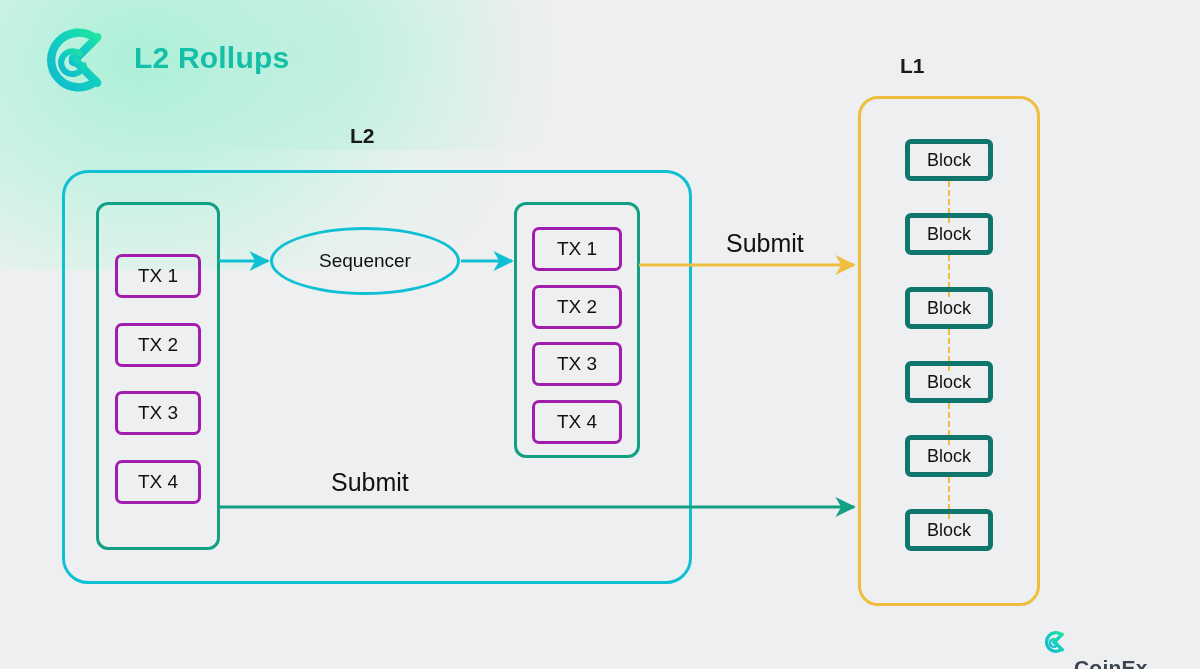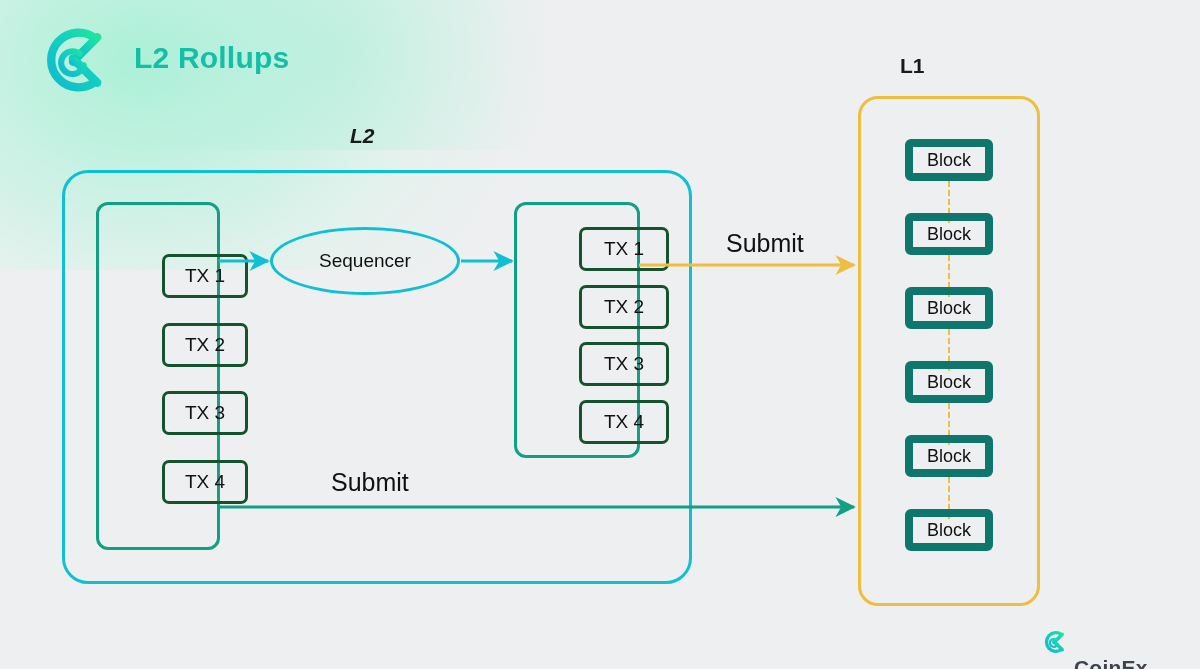--- a/index.html
+++ b/index.html
@@ -72,21 +72,21 @@
     white-space: nowrap;
   }
   .edge-label {
     position: absolute;
     font-size: 25px;
     color: #111111;
     white-space: nowrap;
   }
 
   
-  #l2-label { left: 350px; top: 124px; font-style: italic; }
+  #l2-label { left: 350px; top: 124px; }
 
   #l2-container {
     position: absolute;
     left: 62px;
     top: 170px;
     width: 630px;
     height: 414px;
     border: 3.5px solid #0fc0d4;
     border-radius: 26px;
     box-sizing: border-box;
@@ -108,30 +108,29 @@
     top: 202px;
     width: 126px;
     height: 256px;
     border: 3.5px solid #12a085;
     border-radius: 12px;
     box-sizing: border-box;
   }
 
   .tx-box {
     position: absolute;
-    border: 3px solid #14532d;
+    border: 3px solid #a21caf;
     border-radius: 7px;
     box-sizing: border-box;
     display: flex;
     align-items: center;
     justify-content: center;
     font-size: 19px;
     color: #111111;
     background: transparent;
-    margin-left: 47px;
   }
   .tx-left {
     left: 115px;
     width: 86px;
     height: 44px;
   }
   .tx-right {
     left: 532px;
     width: 90px;
     height: 44px;
@@ -165,21 +164,21 @@
     height: 510px;
     border: 3.5px solid #efbe3f;
     border-radius: 20px;
     box-sizing: border-box;
   }
   .block-box {
     position: absolute;
     left: 905px;
     width: 88px;
     height: 42px;
-    border: 8px solid #0f766e;
+    border: 5px solid #0f766e;
     border-radius: 6px;
     box-sizing: border-box;
     display: flex;
     align-items: center;
     justify-content: center;
     font-size: 18px;
     color: #111111;
     background: transparent;
     z-index: 2;
   }

